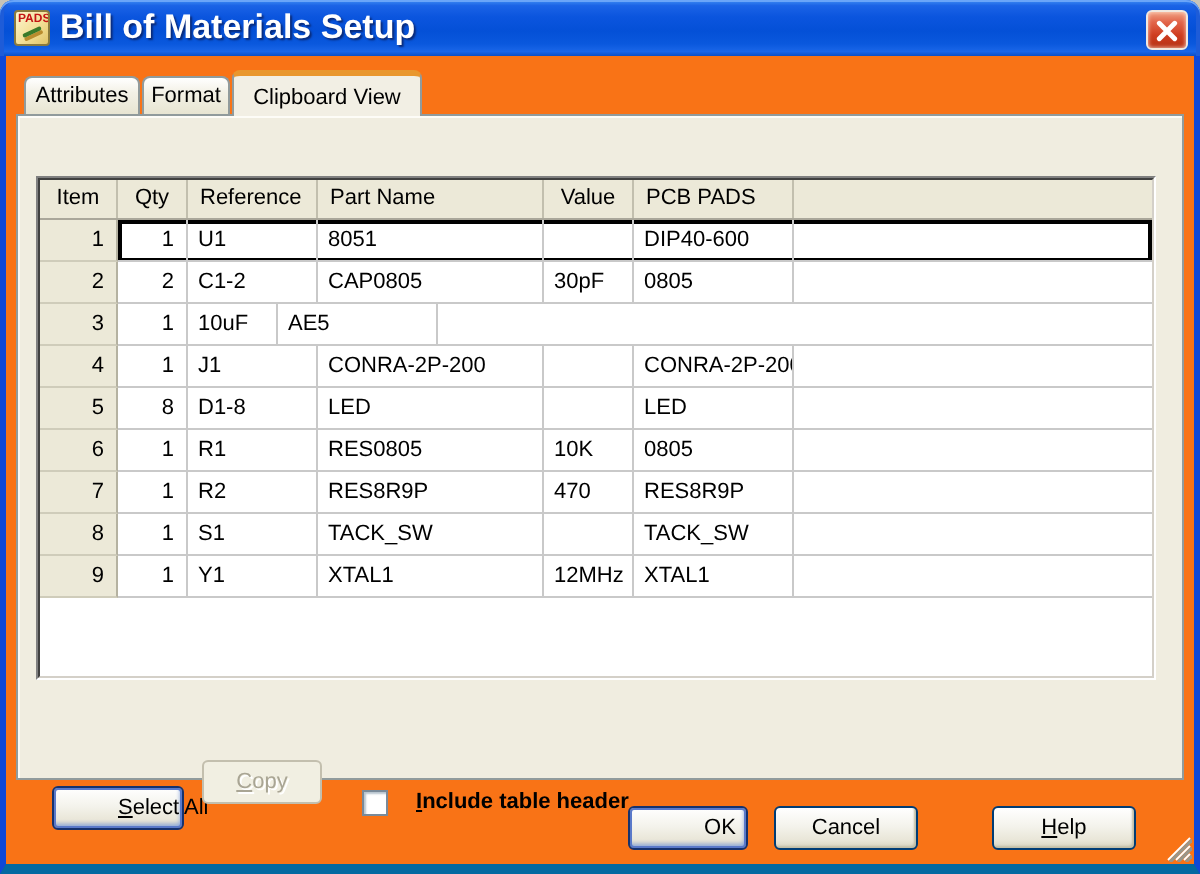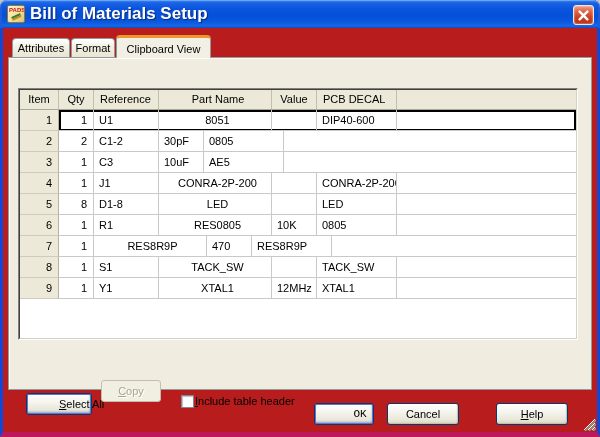--- a/index.html
+++ b/index.html
@@ -30,22 +30,22 @@
   .close-btn {
     position:absolute; right:6px; top:5px; width:21px; height:20px;
     border:1px solid #f0e8e0; border-radius:3px;
     background:linear-gradient(180deg,#f0a183 0%,#e2654a 28%,#ce3c1f 65%,#b53216 100%);
     box-shadow:inset 0 0 2px #ffd9c9; display:flex; align-items:center; justify-content:center;
   }
 
   
   .winbody {
     position:absolute; top:28px; left:0; right:0; bottom:0;
-    background:#b91c1c;
-    border-left:3px solid #1048d8; border-right:3px solid #1048d8; border-bottom:5px solid #be185d;
+    background:#f97316;
+    border-left:3px solid #1048d8; border-right:3px solid #1048d8; border-bottom:5px solid #0369a1;
   }
 
   
   .tab {
     position:absolute; border:1px solid #919b9c; border-bottom:none;
     border-radius:4px 4px 0 0; font-size:11px; text-align:center;
     background:linear-gradient(180deg,#ffffff 0%,#f3f1e6 40%,#e8e5d2 100%);
     color:#000;
   }
   .tab.inactive { top:10px; height:19px; line-height:19px; z-index:1; }
@@ -89,50 +89,50 @@
     font-size:11px; line-height:20px; text-align:right; padding-right:6px; flex:none;
   }
   .rowdata { display:flex; flex:1; position:relative; }
   .rowdata.selected { box-shadow:inset 0 0 0 2px #000000; }
   .cell {
     font-size:11px; line-height:20px; white-space:nowrap; overflow:hidden;
     border-right:1px solid #c9c9c9; border-bottom:1px solid #c9c9c9;
     padding-left:5px; flex:none; color:#000; background:transparent;
   }
   .cell.num { text-align:right; padding-right:6px; padding-left:0; }
-  .c0 { width:39px; } .c1 { width:35px; } .c2 { width:65px; } .c3 { width:113px;text-align:center; }
+  .c0 { width:39px; } .c1 { width:35px; } .c2 { width:65px; } .c3 { width:113px; }
   .c4 { width:45px; } .c5 { width:80px; } .c6 { flex:1; border-right:none; }
 
   
   .btn {
     position:absolute; height:22px; font-size:11px; font-family:"Liberation Sans",sans-serif;
     border:1px solid #003c74; border-radius:3px; color:#000; text-align:center; line-height:20px;
     background:linear-gradient(180deg,#ffffff 0%,#f4f3ec 45%,#e9e6d8 80%,#d8d4c0 100%);
     box-shadow:inset -1px -1px 1px #c3beA6;
     cursor:default; white-space:nowrap;
   }
   .btn.focused { box-shadow:inset 0 0 0 1px #5a79c9, inset -1px -2px 2px #8da9dd; border-color:#16326e;padding-left:32px; }
   .btn.disabled {
     color:#a9a594; text-shadow:1px 1px 0 #ffffff;
     border-color:#c3bfae; background:#f1efe2; box-shadow:none;
   }
   .btn-select-all { left:17px; top:335px; width:66px; }
   .btn-copy { left:92px; top:322px; width:60px; }
-  .btn-ok { left:311px; top:375px; width:60px;font-family:Liberation Mono, monospace; }
+  .btn-ok { left:311px; top:375px; width:60px; }
   .btn-cancel { left:384px; top:375px; width:72px; }
   .btn-help { left:493px; top:375px; width:72px; }
 
   
   .chk-row { position:absolute; left:172px; top:337px; display:flex; align-items:center; }
   .chkbox {
     width:13px; height:13px; background:#ffffff; flex:none;
     border:1px solid #7a8a99;
     box-shadow:inset 1px 1px 1px #b8c4ce;
   }
-  .chk-label { font-size:11px; margin-left:1px; color:#000; line-height:13px; }
+  .chk-label { font-size:11px; margin-left:14px; color:#000; line-height:13px;font-weight:bold; }
 
   
   .grip { position:absolute; right:1px; bottom:1px; width:14px; height:14px; }
 
   u { text-decoration:underline; }
 </style>
 </head>
 <body>
 
 <div id="window">
@@ -159,50 +159,50 @@
     <div class="tabpage">
 
       <div class="tablewrap">
         <div class="tableinner">
           <div class="thead">
             <div class="hc c0 center">Item</div>
             <div class="hc c1 center">Qty</div>
             <div class="hc c2">Reference</div>
             <div class="hc c3">Part Name</div>
             <div class="hc c4 center">Value</div>
-            <div class="hc c5">PCB DECAL</div>
+            <div class="hc c5">PCB PADS</div>
             <div class="hc c6"></div>
           </div>
           <div id="rows">
               <div class="trow">
                 <div class="itemcell c0">1</div>
                 <div class="rowdata selected">
                   <div class="cell c1 num">1</div>
                   <div class="cell c2">U1</div>
                   <div class="cell c3">8051</div>
                   <div class="cell c4"></div>
                   <div class="cell c5">DIP40-600</div>
                   <div class="cell c6"></div>
                 </div>
               </div>
               <div class="trow">
                 <div class="itemcell c0">2</div>
                 <div class="rowdata">
                   <div class="cell c1 num">2</div>
                   <div class="cell c2">C1-2</div>
+                  <div class="cell c3">CAP0805</div>
                   <div class="cell c4">30pF</div>
                   <div class="cell c5">0805</div>
                   <div class="cell c6"></div>
                 </div>
               </div>
               <div class="trow">
                 <div class="itemcell c0">3</div>
                 <div class="rowdata">
                   <div class="cell c1 num">1</div>
-                  <div class="cell c2">C3</div>
                   <div class="cell c4">10uF</div>
                   <div class="cell c5">AE5</div>
                   <div class="cell c6"></div>
                 </div>
               </div>
               <div class="trow">
                 <div class="itemcell c0">4</div>
                 <div class="rowdata">
                   <div class="cell c1 num">1</div>
                   <div class="cell c2">J1</div>
@@ -231,20 +231,21 @@
                   <div class="cell c3">RES0805</div>
                   <div class="cell c4">10K</div>
                   <div class="cell c5">0805</div>
                   <div class="cell c6"></div>
                 </div>
               </div>
               <div class="trow">
                 <div class="itemcell c0">7</div>
                 <div class="rowdata">
                   <div class="cell c1 num">1</div>
+                  <div class="cell c2">R2</div>
                   <div class="cell c3">RES8R9P</div>
                   <div class="cell c4">470</div>
                   <div class="cell c5">RES8R9P</div>
                   <div class="cell c6"></div>
                 </div>
               </div>
               <div class="trow">
                 <div class="itemcell c0">8</div>
                 <div class="rowdata">
                   <div class="cell c1 num">1</div>

